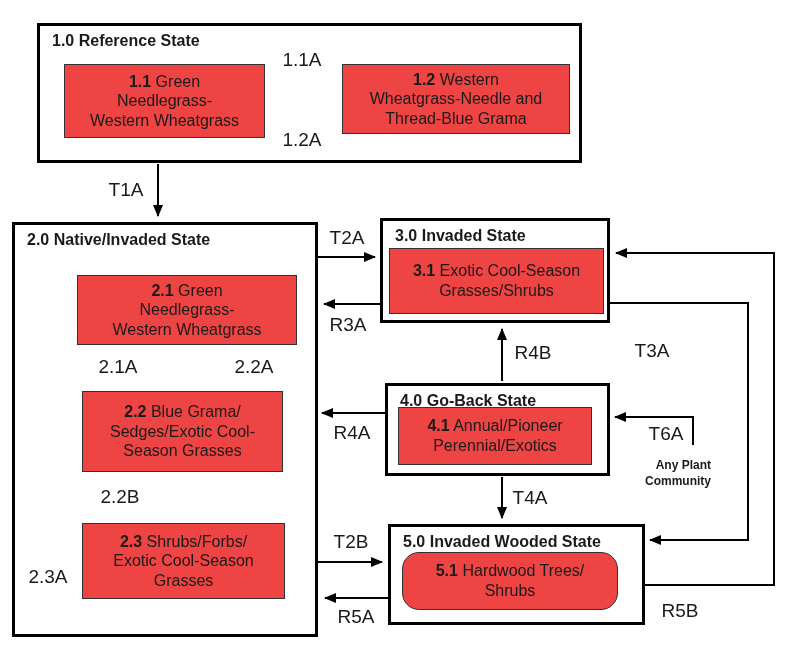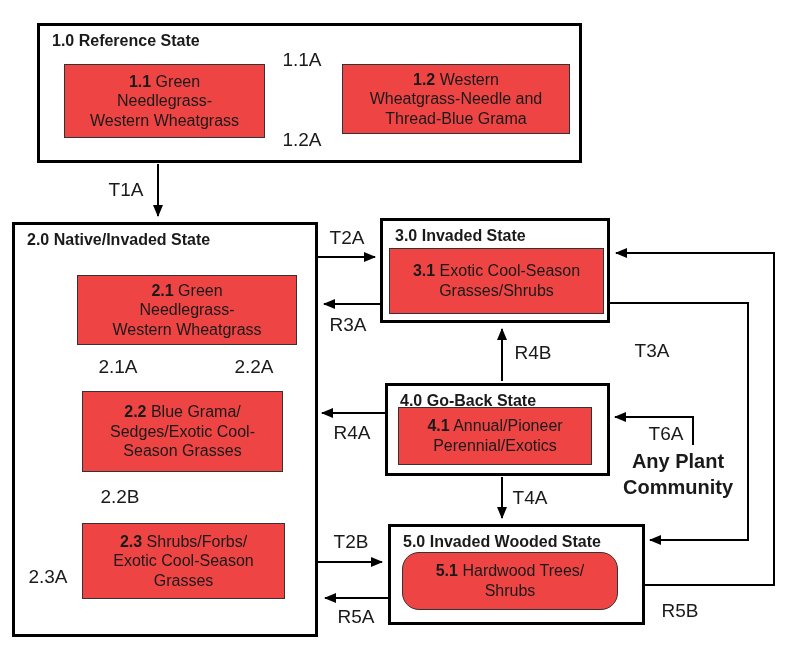--- a/index.html
+++ b/index.html
@@ -23,21 +23,21 @@
     text-align:center; font-size:16px; line-height:1.22; color:#1a1a1a;
   }
   .community .num { font-weight:bold; }
   .community .cname { white-space:pre-line; }
   .alabel {
     position:absolute; transform:translate(-50%,-50%);
     font-size:19px; white-space:nowrap; color:#1a1a1a;
   }
   .annotation {
     position:absolute; transform:translate(-50%,-50%);
-    font-size:20px; font-weight:bold; text-align:center;
+    font-size:12px; font-weight:bold; text-align:right;
     white-space:pre-line; line-height:1.3; color:#1a1a1a;
   }
 </style>
 </head>
 <body>
 
 <div id="canvas">
 
   <svg class="arrows" viewBox="0 0 800 652">
     <defs>

